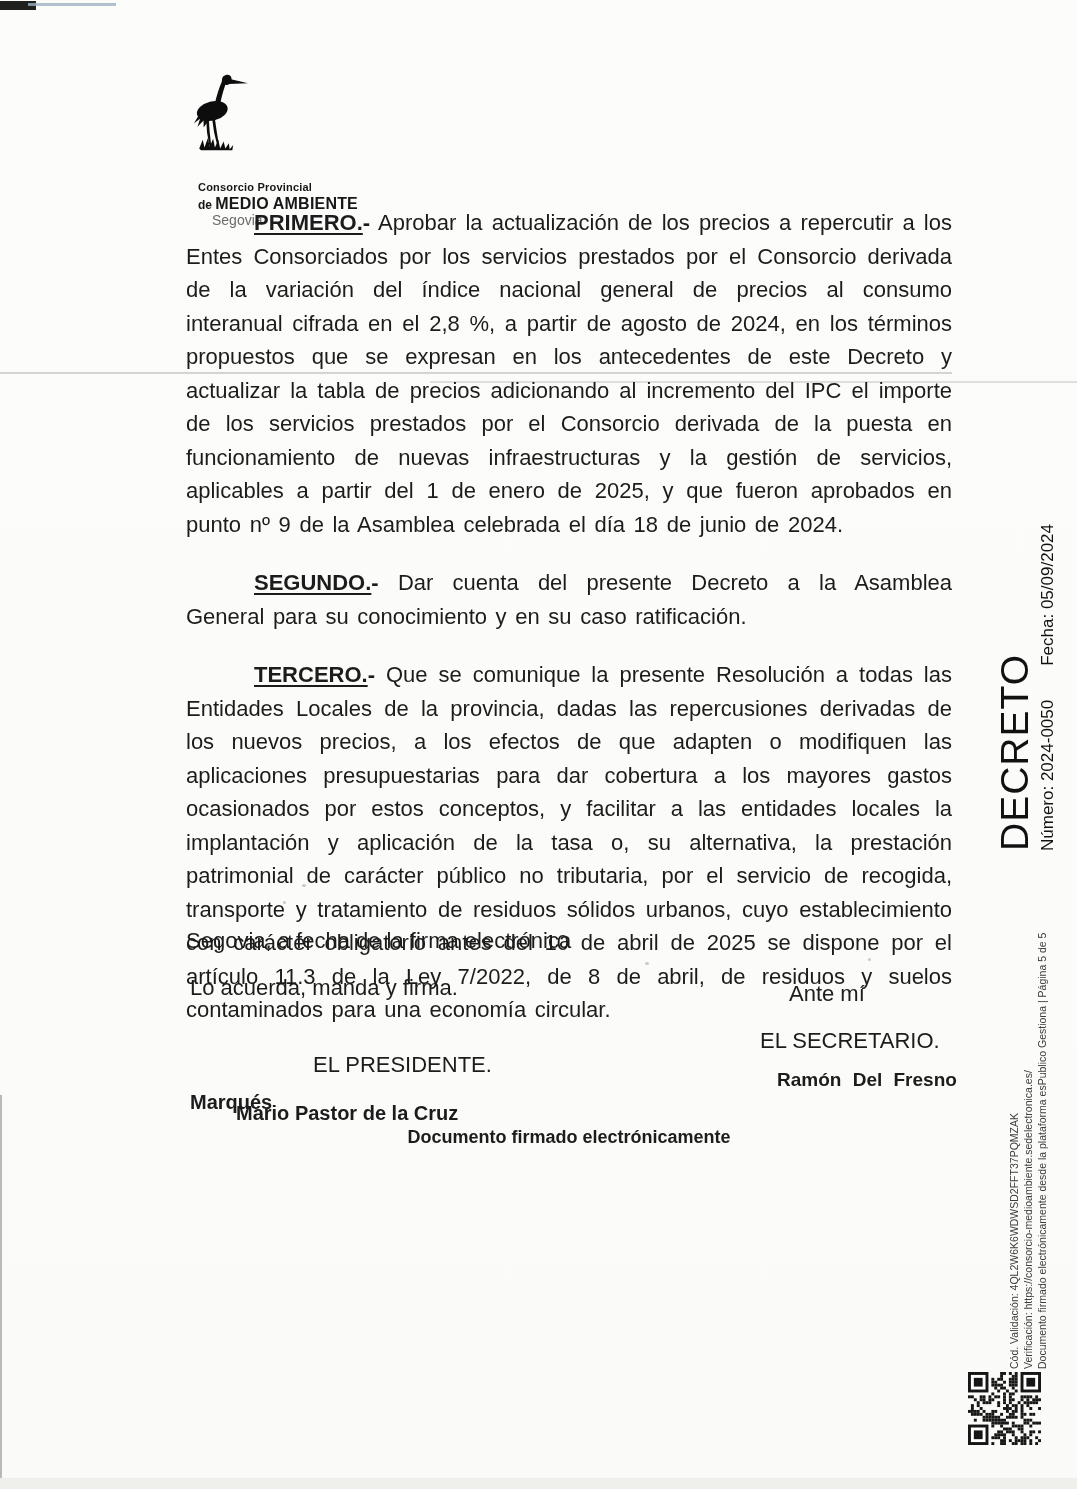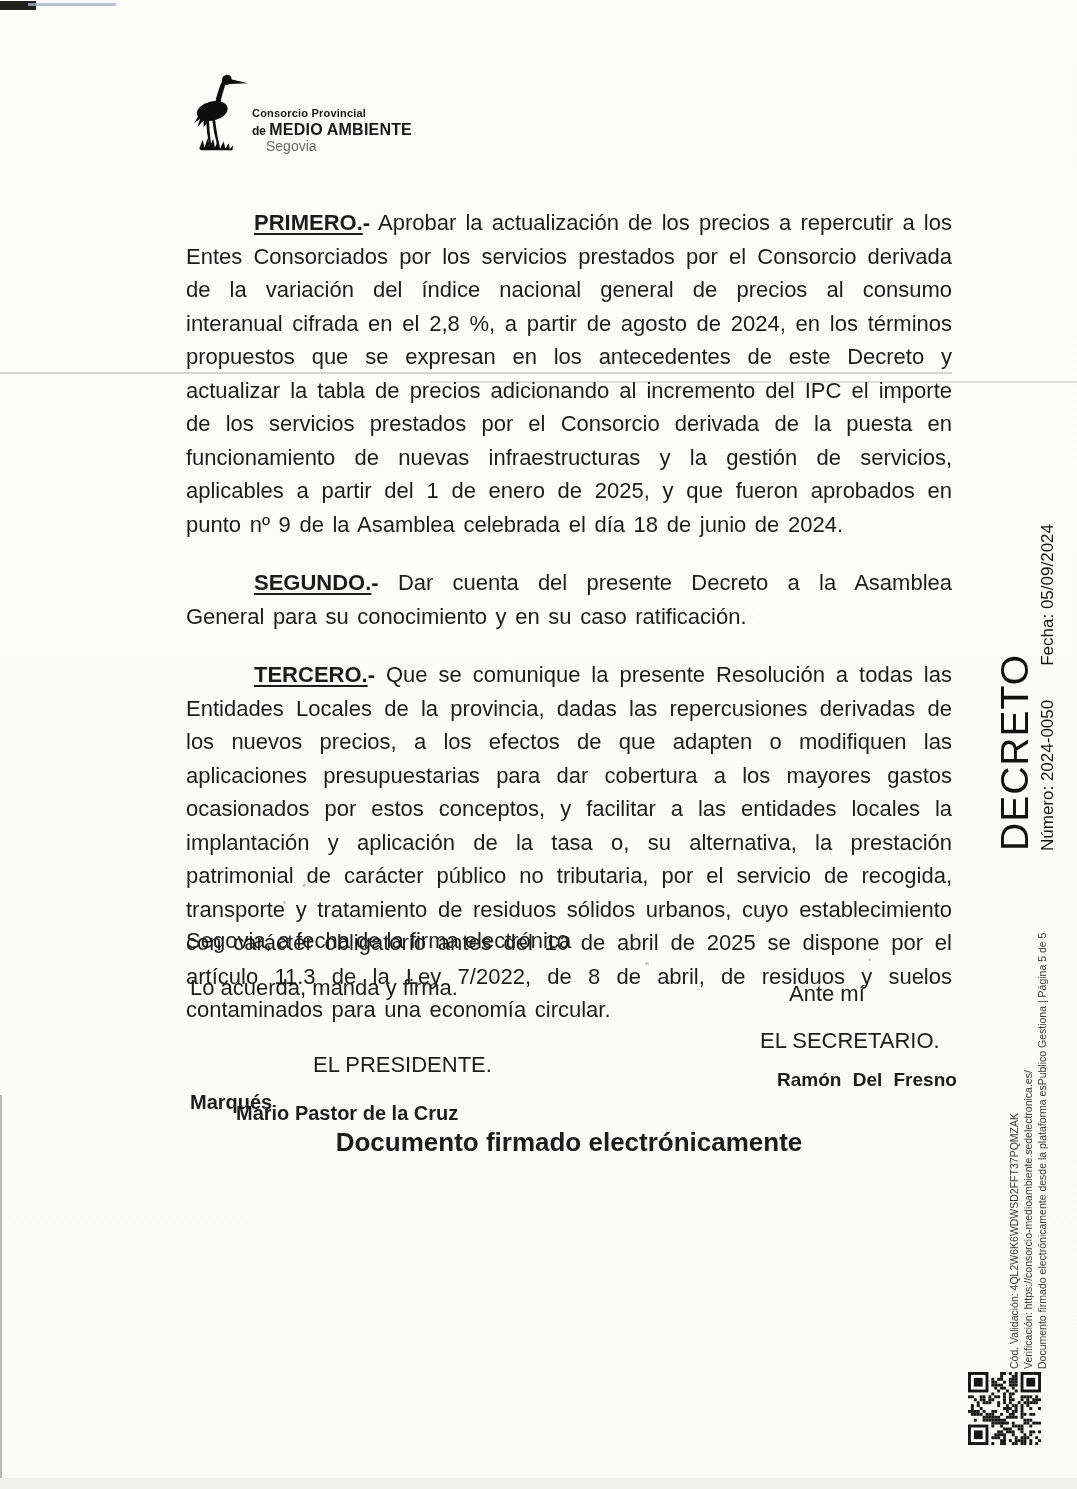--- a/index.html
+++ b/index.html
@@ -14,21 +14,21 @@
   }
   
   .mark-tl{position:absolute;left:0;top:1px;width:36px;height:9px;background:#20201f;}
   .mark-tl2{position:absolute;left:28px;top:3px;width:88px;height:3px;background:#9db0c0;opacity:.8;}
   .scanline1{position:absolute;left:0;top:372px;width:952px;height:2px;background:#b9b9b9;opacity:.6;}
   .scanline2{position:absolute;left:430px;top:381px;width:647px;height:2px;background:#c6c6c6;opacity:.55;}
   .edge-left{position:absolute;left:0;top:1095px;width:2px;height:385px;background:#777;opacity:.5;}
   .band-bottom{position:absolute;left:0;top:1478px;width:1077px;height:11px;background:#efefec;}
   .speck{position:absolute;border-radius:50%;background:#8a8a8a;opacity:.45;}
   
-  .logo{position:absolute;left:194px;top:68px;display:flex;align-items:flex-end;}
+  .logo{position:absolute;left:194px;top:68px;display:flex;align-items:flex-start;flex-direction:column;}
   .logo svg{display:block;}
   .logo-text{margin-left:4px;margin-top:28px;line-height:1.05;}
   .logo-l1{font-size:11px;font-weight:bold;color:#171717;letter-spacing:.2px;}
   .logo-l2{margin-top:2px;color:#171717;}
   .logo-l2 .de{font-size:12px;font-weight:bold;}
   .logo-l2 .big{font-size:16px;font-weight:bold;letter-spacing:.2px;}
   .logo-l3{font-size:14px;color:#6b6b6b;margin-top:1px;margin-left:14px;}
   
   .content{position:absolute;left:186px;top:206px;width:766px;}
   .para{
@@ -57,21 +57,21 @@
   }
   
   .sig-place{position:absolute;left:186px;top:928px;width:766px;text-align:left;font-size:22px;}
   .sig-left-intro{position:absolute;left:190px;top:975px;font-size:22px;}
   .sig-right-intro{position:absolute;left:789px;top:981px;font-size:22px;}
   .sig-left-role{position:absolute;left:313px;top:1052px;font-size:22px;}
   .sig-right-role{position:absolute;left:760px;top:1028px;font-size:22px;}
   .sig-left-name{position:absolute;left:236px;top:1064px;font-size:20px;font-weight:bold;margin-top:38px;}
   .sig-left-name2{position:absolute;left:190px;top:1091px;font-size:20px;font-weight:bold;}
   .sig-right-name{position:absolute;left:777px;top:1069px;font-size:19px;font-weight:bold;word-spacing:6px;}
-  .sig-note{position:absolute;left:186px;top:1127px;width:766px;text-align:center;font-size:26px;font-weight:bold;}
+  .sig-note{position:absolute;left:186px;top:1127px;width:766px;text-align:center;font-size:18px;font-weight:bold;}
   
   .footer{position:absolute;left:100px;top:1374px;width:900px;text-align:center;font-size:17px;color:#222;}
   .footer .b{font-weight:bold;}
   
   .qr{position:absolute;left:968px;top:1372px;width:73px;height:73px;}
 </style>
 </head>
 <body>
 
 <div class="page">

